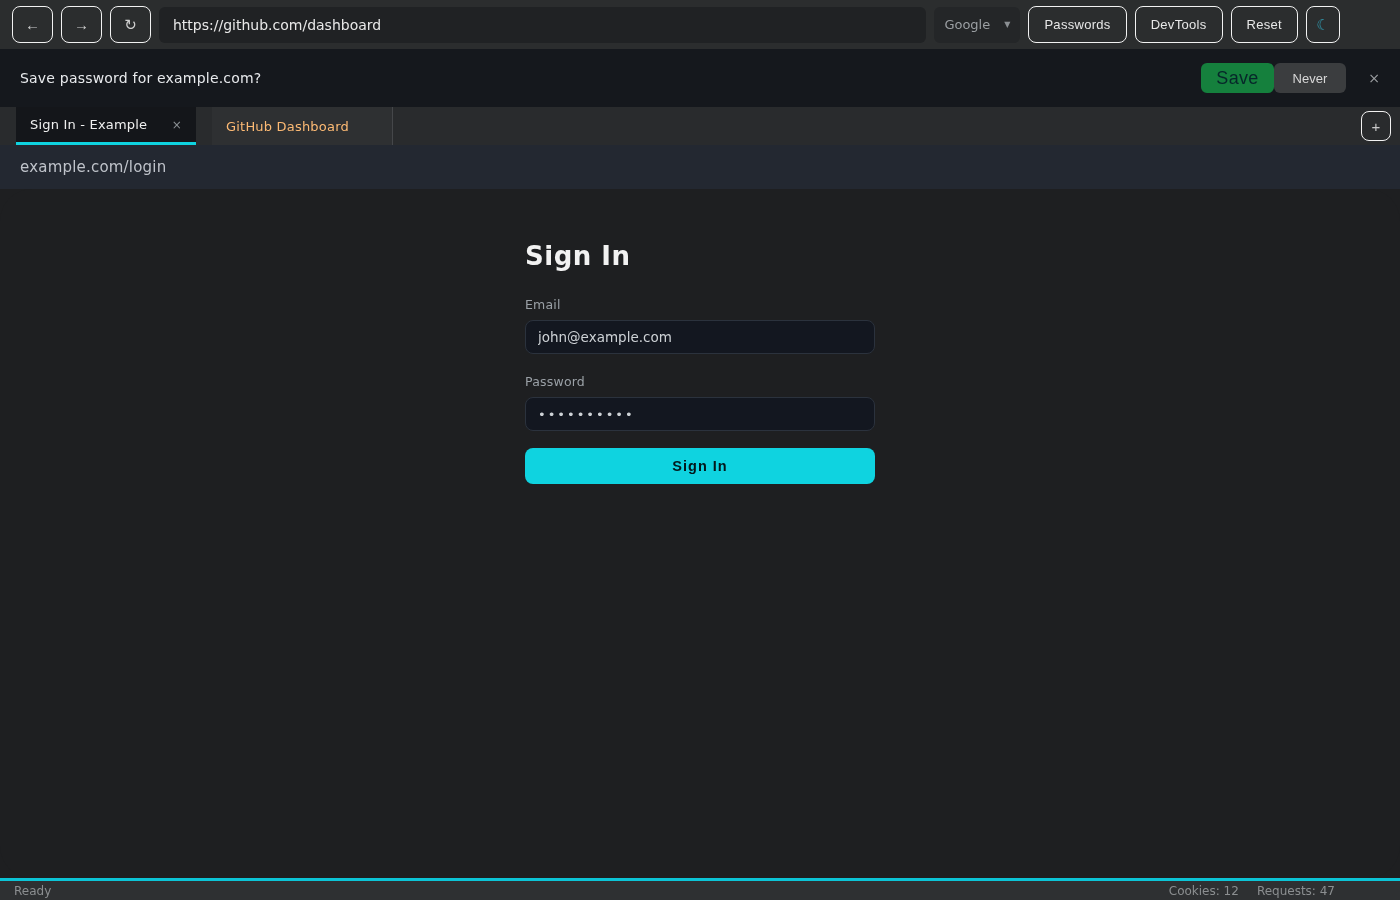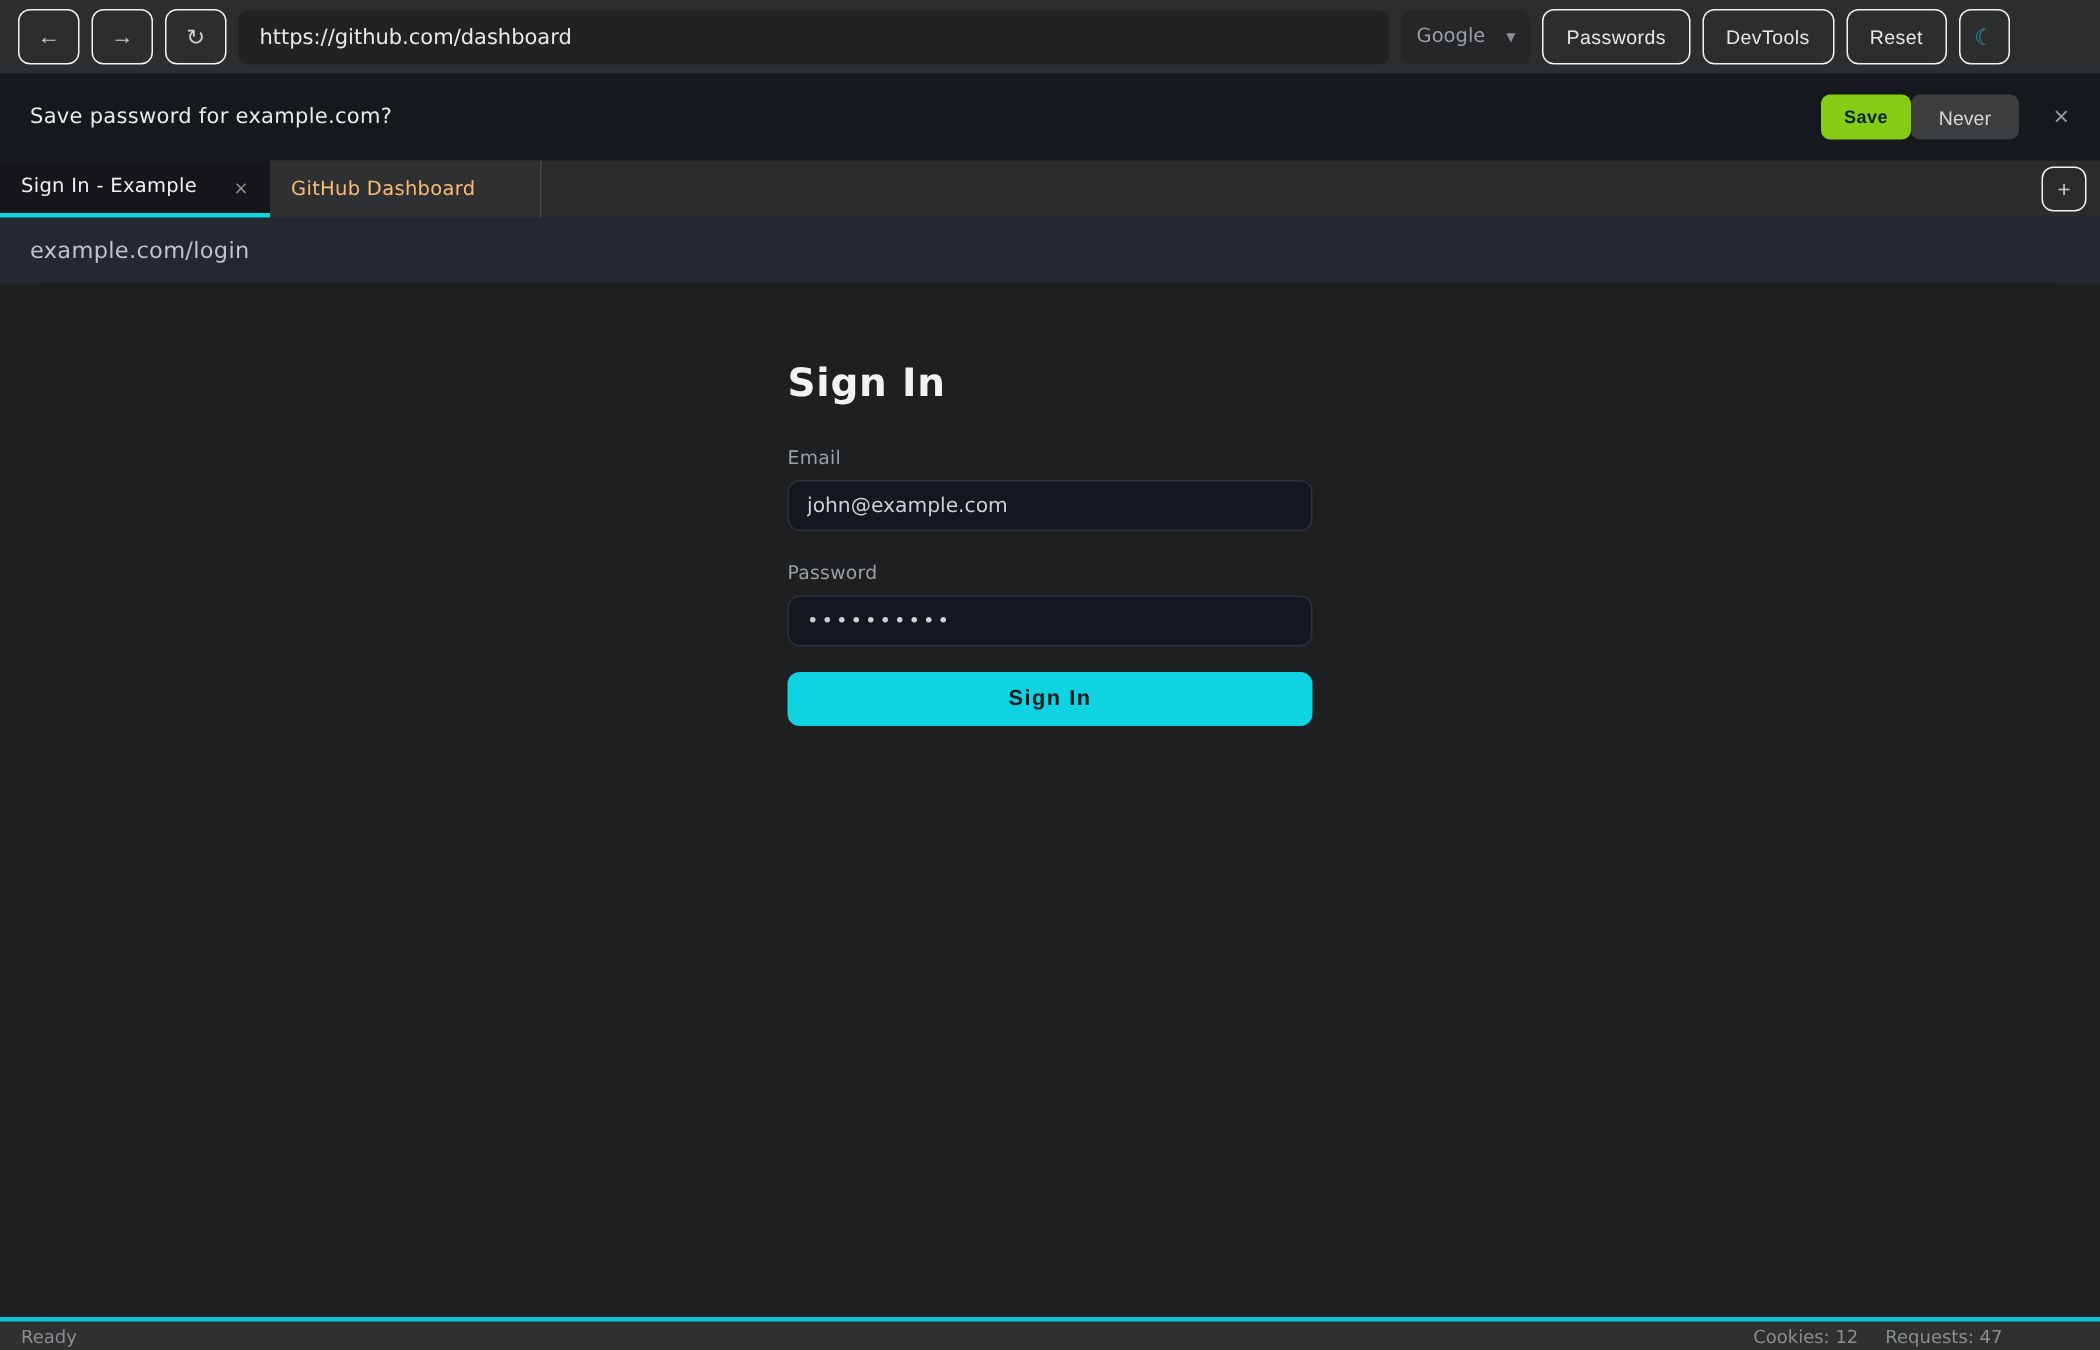--- a/index.html
+++ b/index.html
@@ -54,34 +54,34 @@
   .theme-btn { width: 34px; padding: 0; color: #2f93a8; font-size: 15px; }
 
   
   .savebar {
     height: 58px; background: #15181d; flex: none;
     display: flex; align-items: center; padding: 0 20px;
   }
   .savebar-msg { font-size: 14px; color: #e8eaed; letter-spacing: 0.2px; }
   .savebar-spacer { flex: 1; }
   .save-btn {
-    height: 30px; padding: 0 15px; background: #84cc16; border: none; border-radius: 6px;
-    color: #07262a; font-size: 12px; font-weight: bold; letter-spacing: 0.3px; cursor: pointer;
+    height: 30px; padding: 0 15px; background: #15803d; border: none; border-radius: 6px;
+    color: #07262a; font-size: 18px; font-weight: normal; letter-spacing: 0.3px; cursor: pointer;
   }
   .never-btn {
     height: 30px; padding: 0 19px; margin-left: 0; background: #3b3d3f; border: none; border-radius: 6px;
     color: #d8d8d8; font-size: 13px; cursor: pointer;
   }
   .savebar-close { margin-left: 22px; color: #9a9da0; font-size: 14px; cursor: pointer; }
 
   
   .tabbar { height: 38px; flex: none; display: flex; align-items: stretch; background: #292b2d; }
   .tab {
     width: 180px; flex: none; display: flex; align-items: center;
-    padding: 0 14px; font-size: 13px; cursor: pointer; position: relative; letter-spacing: 0.2px;
+    padding: 0 14px; font-size: 13px; cursor: pointer; position: relative; letter-spacing: 0.2px; margin-left: 16px;
   }
   .tab.active {
     background: #14161a; color: #f0f0f0;
     border-bottom: 3px solid #0fd3e0;
   }
   .tab.active .tab-label { flex: 1; }
   .tab-close { color: #8d9296; font-size: 12px; margin-left: 8px; }
   .tab.inactive { background: #2e3032; color: #fdba74; text-align: center; }
   .tabbar-rest { flex: 1; border-left: 1px solid #45474a; display: flex; align-items: center; justify-content: flex-end; padding-right: 9px; }
   .newtab-btn {

